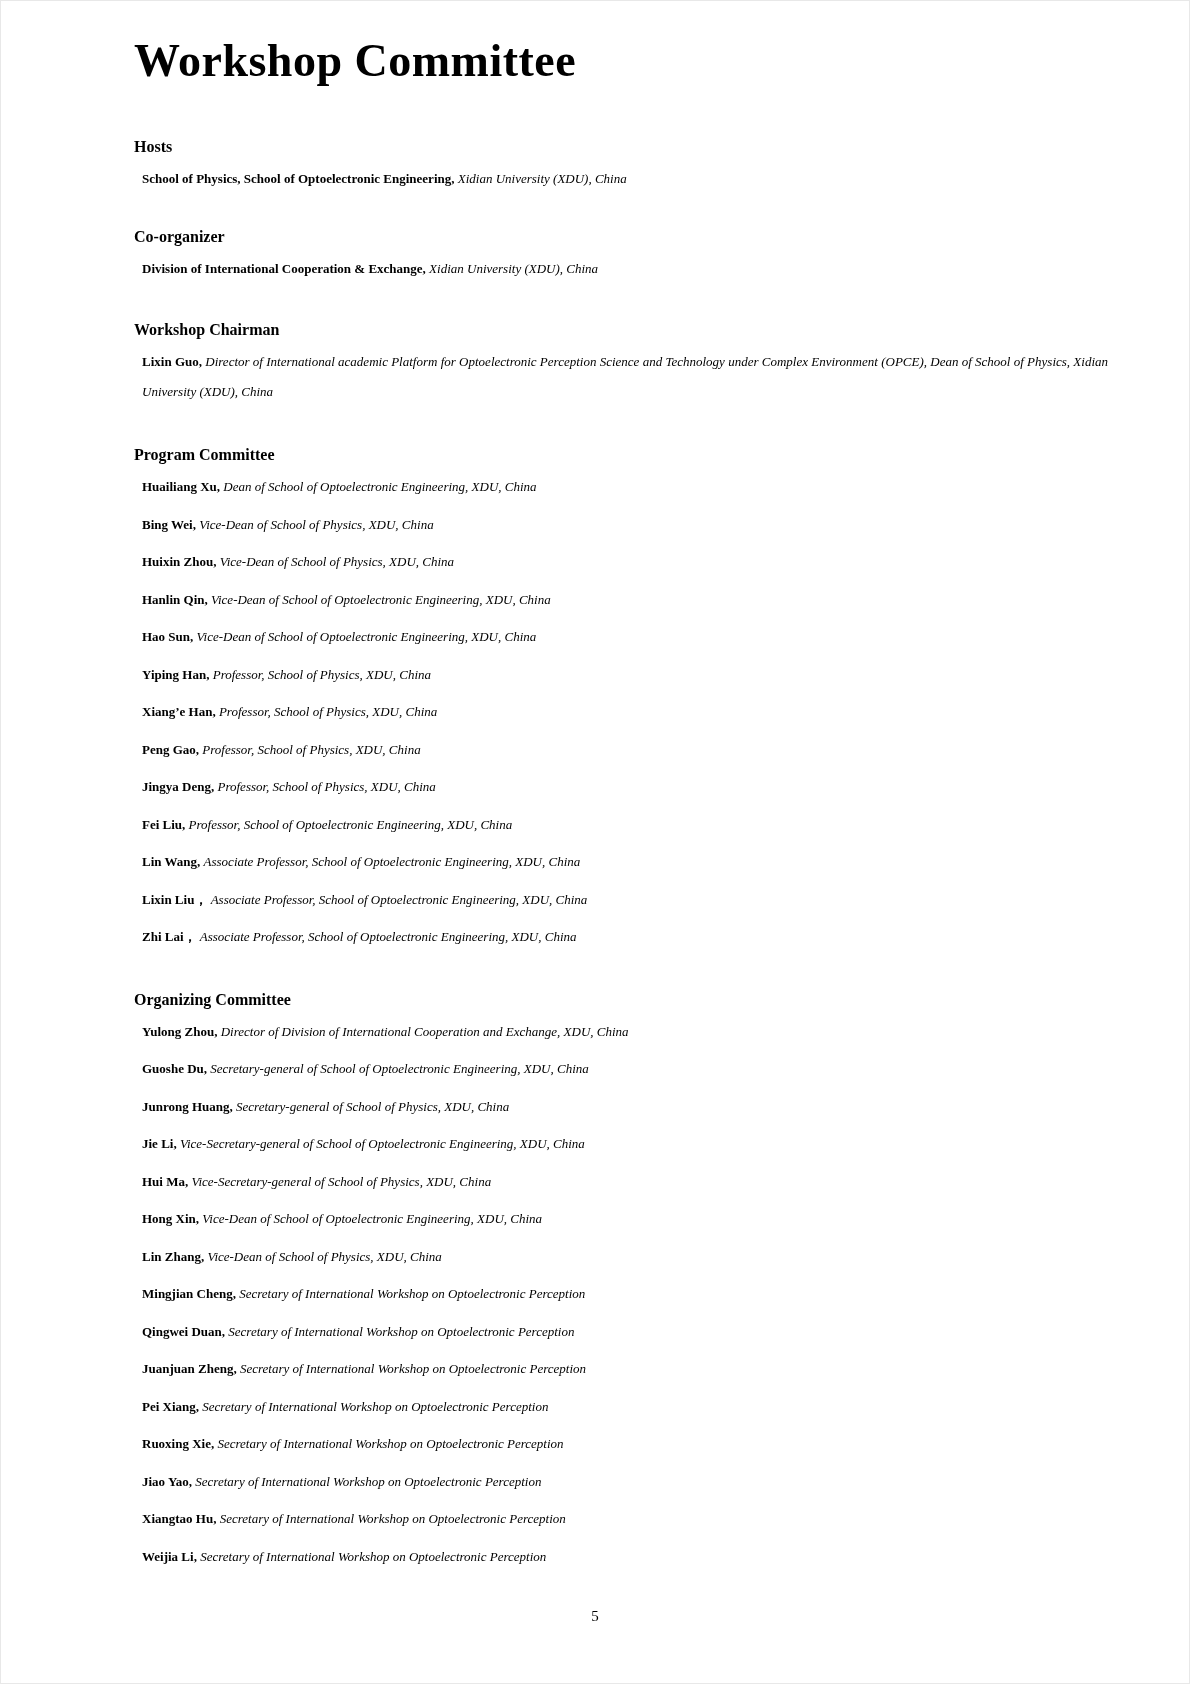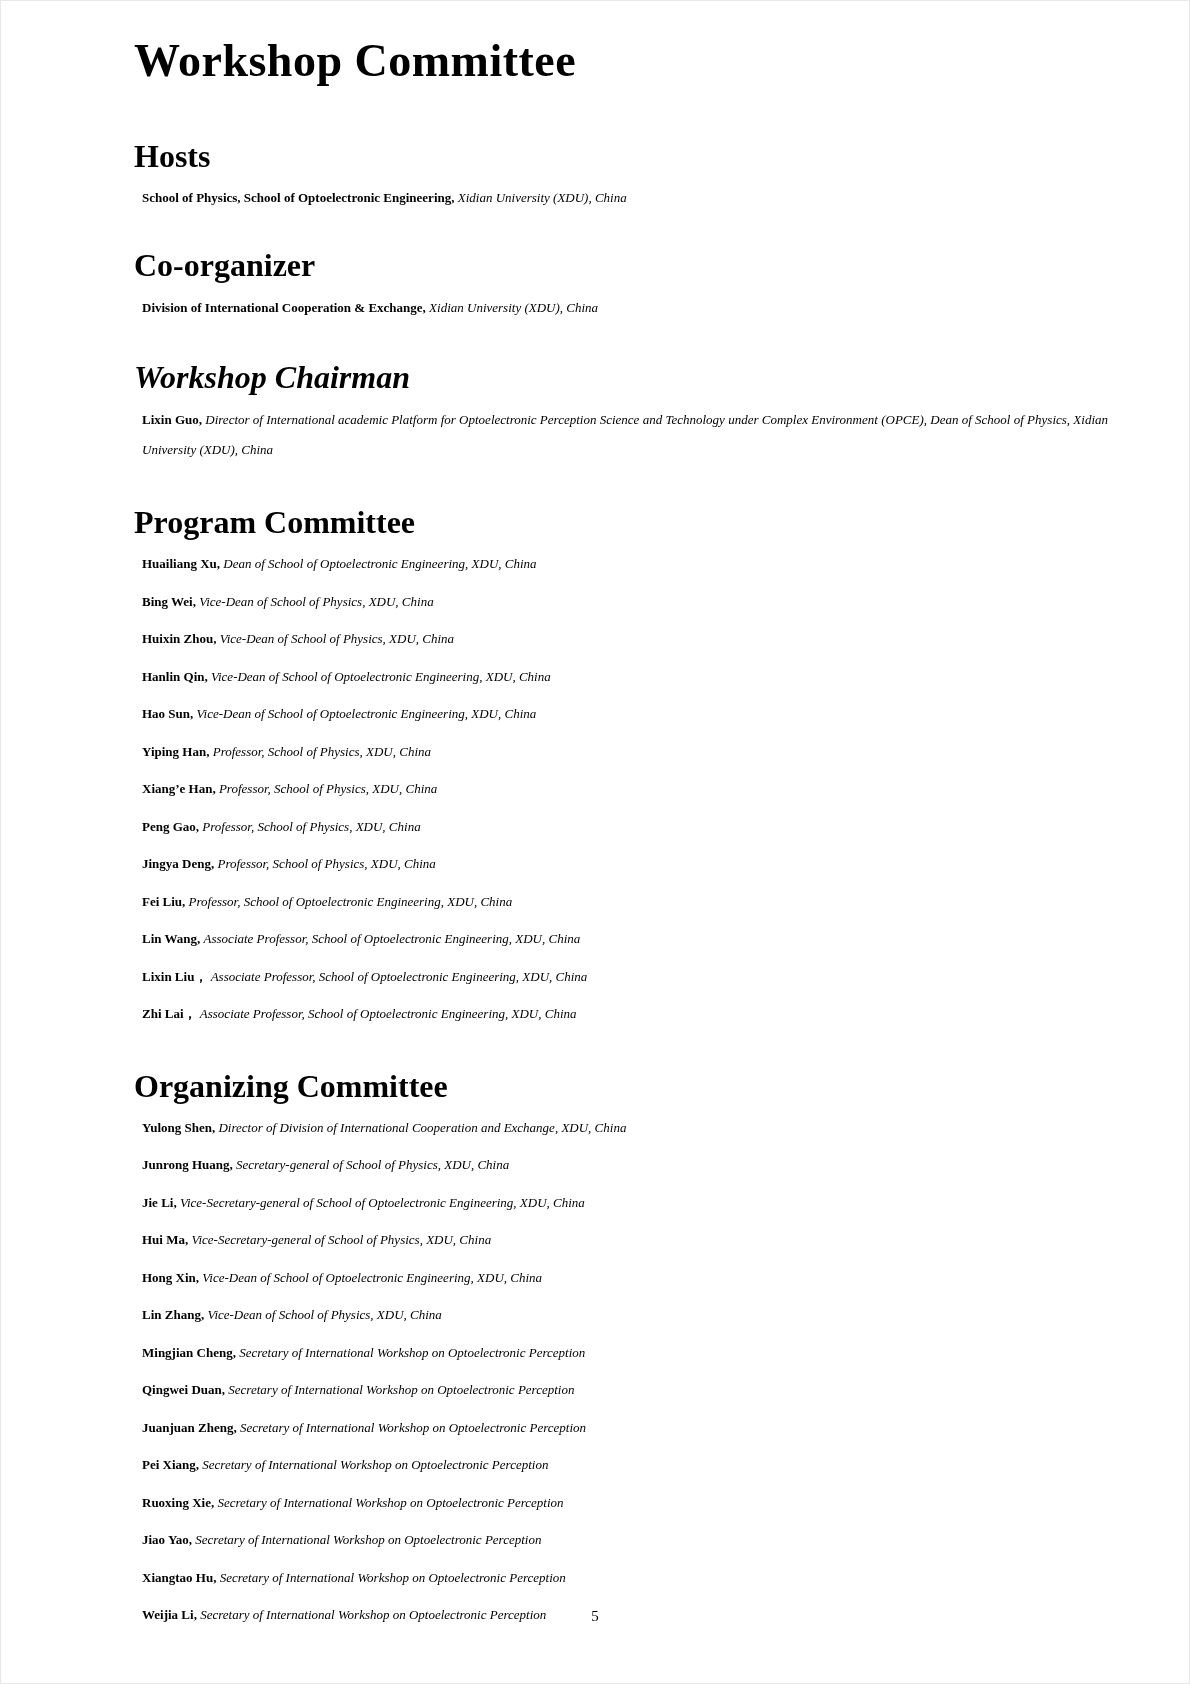--- a/index.html
+++ b/index.html
@@ -19,28 +19,28 @@
     padding: 34px 73px 0 133px;
   }
   h1.doc-title {
     font-size: 46px;
     font-weight: bold;
     line-height: 1.12;
     margin: 0;
     letter-spacing: 0.5px;
   }
   h2.section-heading {
-    font-size: 32px;
+    font-size: 16px;
     font-weight: bold;
     margin: 0;
     line-height: 1.2;
   }
   .sec-hosts h2        { margin-top: 50px; }
   .sec-coorganizer h2  { margin-top: 34px; font-family: Liberation Serif, serif; }
-  .sec-chairman h2     { margin-top: 36px; font-style: italic; }
+  .sec-chairman h2     { margin-top: 36px; }
   .sec-program h2      { margin-top: 38px; }
   .sec-organizing h2   { margin-top: 38px; }
 
   p.entry {
     font-size: 13px;
     line-height: 29.5px;
     margin: 8px;
   }
   .entry-first { margin-top: 17px; }
   .entry .name { font-weight: bold; font-style: normal; }
@@ -94,21 +94,22 @@
       <p class="entry"><span class="name">Peng Gao,</span><span class="sep"> </span><span class="role">Professor, School of Physics, XDU, China</span></p>
       <p class="entry"><span class="name">Jingya Deng,</span><span class="sep"> </span><span class="role">Professor, School of Physics, XDU, China</span></p>
       <p class="entry"><span class="name">Fei Liu</span><span class="sep">, </span><span class="role">Professor, School of Optoelectronic Engineering, XDU, China</span></p>
       <p class="entry"><span class="name">Lin Wang,</span><span class="sep"> </span><span class="role">Associate Professor, School of Optoelectronic Engineering, XDU, China</span></p>
       <p class="entry"><span class="name">Lixin Liu，</span><span class="sep"> </span><span class="role">Associate Professor, School of Optoelectronic Engineering, XDU, China</span></p>
       <p class="entry"><span class="name">Zhi Lai，</span><span class="sep"> </span><span class="role">Associate Professor, School of Optoelectronic Engineering, XDU, China</span></p>
     </div>
 
     <div class="section sec-organizing">
       <h2 class="section-heading">Organizing Committee</h2>
-      <p class="entry entry-first"><span class="name">Yulong Shen</span><span class="sep">, </span><span class="role">Director of Division of International Cooperation and Exchange, XDU, China</span></p>
+      <p class="entry entry-first"><span class="name">Yulong Zhou</span><span class="sep">, </span><span class="role">Director of Division of International Cooperation and Exchange, XDU, China</span></p>
+      <p class="entry"><span class="name">Guoshe Du,</span><span class="sep"> </span><span class="role">Secretary-general of School of Optoelectronic Engineering, XDU, China</span></p>
       <p class="entry"><span class="name">Junrong Huang</span><span class="sep">, </span><span class="role">Secretary-general of School of Physics, XDU, China</span></p>
       <p class="entry"><span class="name">Jie Li,</span><span class="sep"> </span><span class="role">Vice-Secretary-general of School of Optoelectronic Engineering, XDU, China</span></p>
       <p class="entry"><span class="name">Hui Ma</span><span class="sep">, </span><span class="role">Vice-Secretary-general of School of Physics, XDU, China</span></p>
       <p class="entry"><span class="name">Hong Xin,</span><span class="sep"> </span><span class="role">Vice-Dean of School of Optoelectronic Engineering, XDU, China</span></p>
       <p class="entry"><span class="name">Lin Zhang</span><span class="sep">, </span><span class="role">Vice-Dean of School of Physics, XDU, China</span></p>
       <p class="entry"><span class="name">Mingjian Cheng</span><span class="sep">, </span><span class="role">Secretary of International Workshop on Optoelectronic Perception</span></p>
       <p class="entry"><span class="name">Qingwei Duan</span><span class="sep">, </span><span class="role">Secretary of International Workshop on Optoelectronic Perception</span></p>
       <p class="entry"><span class="name">Juanjuan Zheng</span><span class="sep">, </span><span class="role">Secretary of International Workshop on Optoelectronic Perception</span></p>
       <p class="entry"><span class="name">Pei Xiang</span><span class="sep">, </span><span class="role">Secretary of International Workshop on Optoelectronic Perception</span></p>
       <p class="entry"><span class="name">Ruoxing Xie</span><span class="sep">, </span><span class="role">Secretary of International Workshop on Optoelectronic Perception</span></p>

